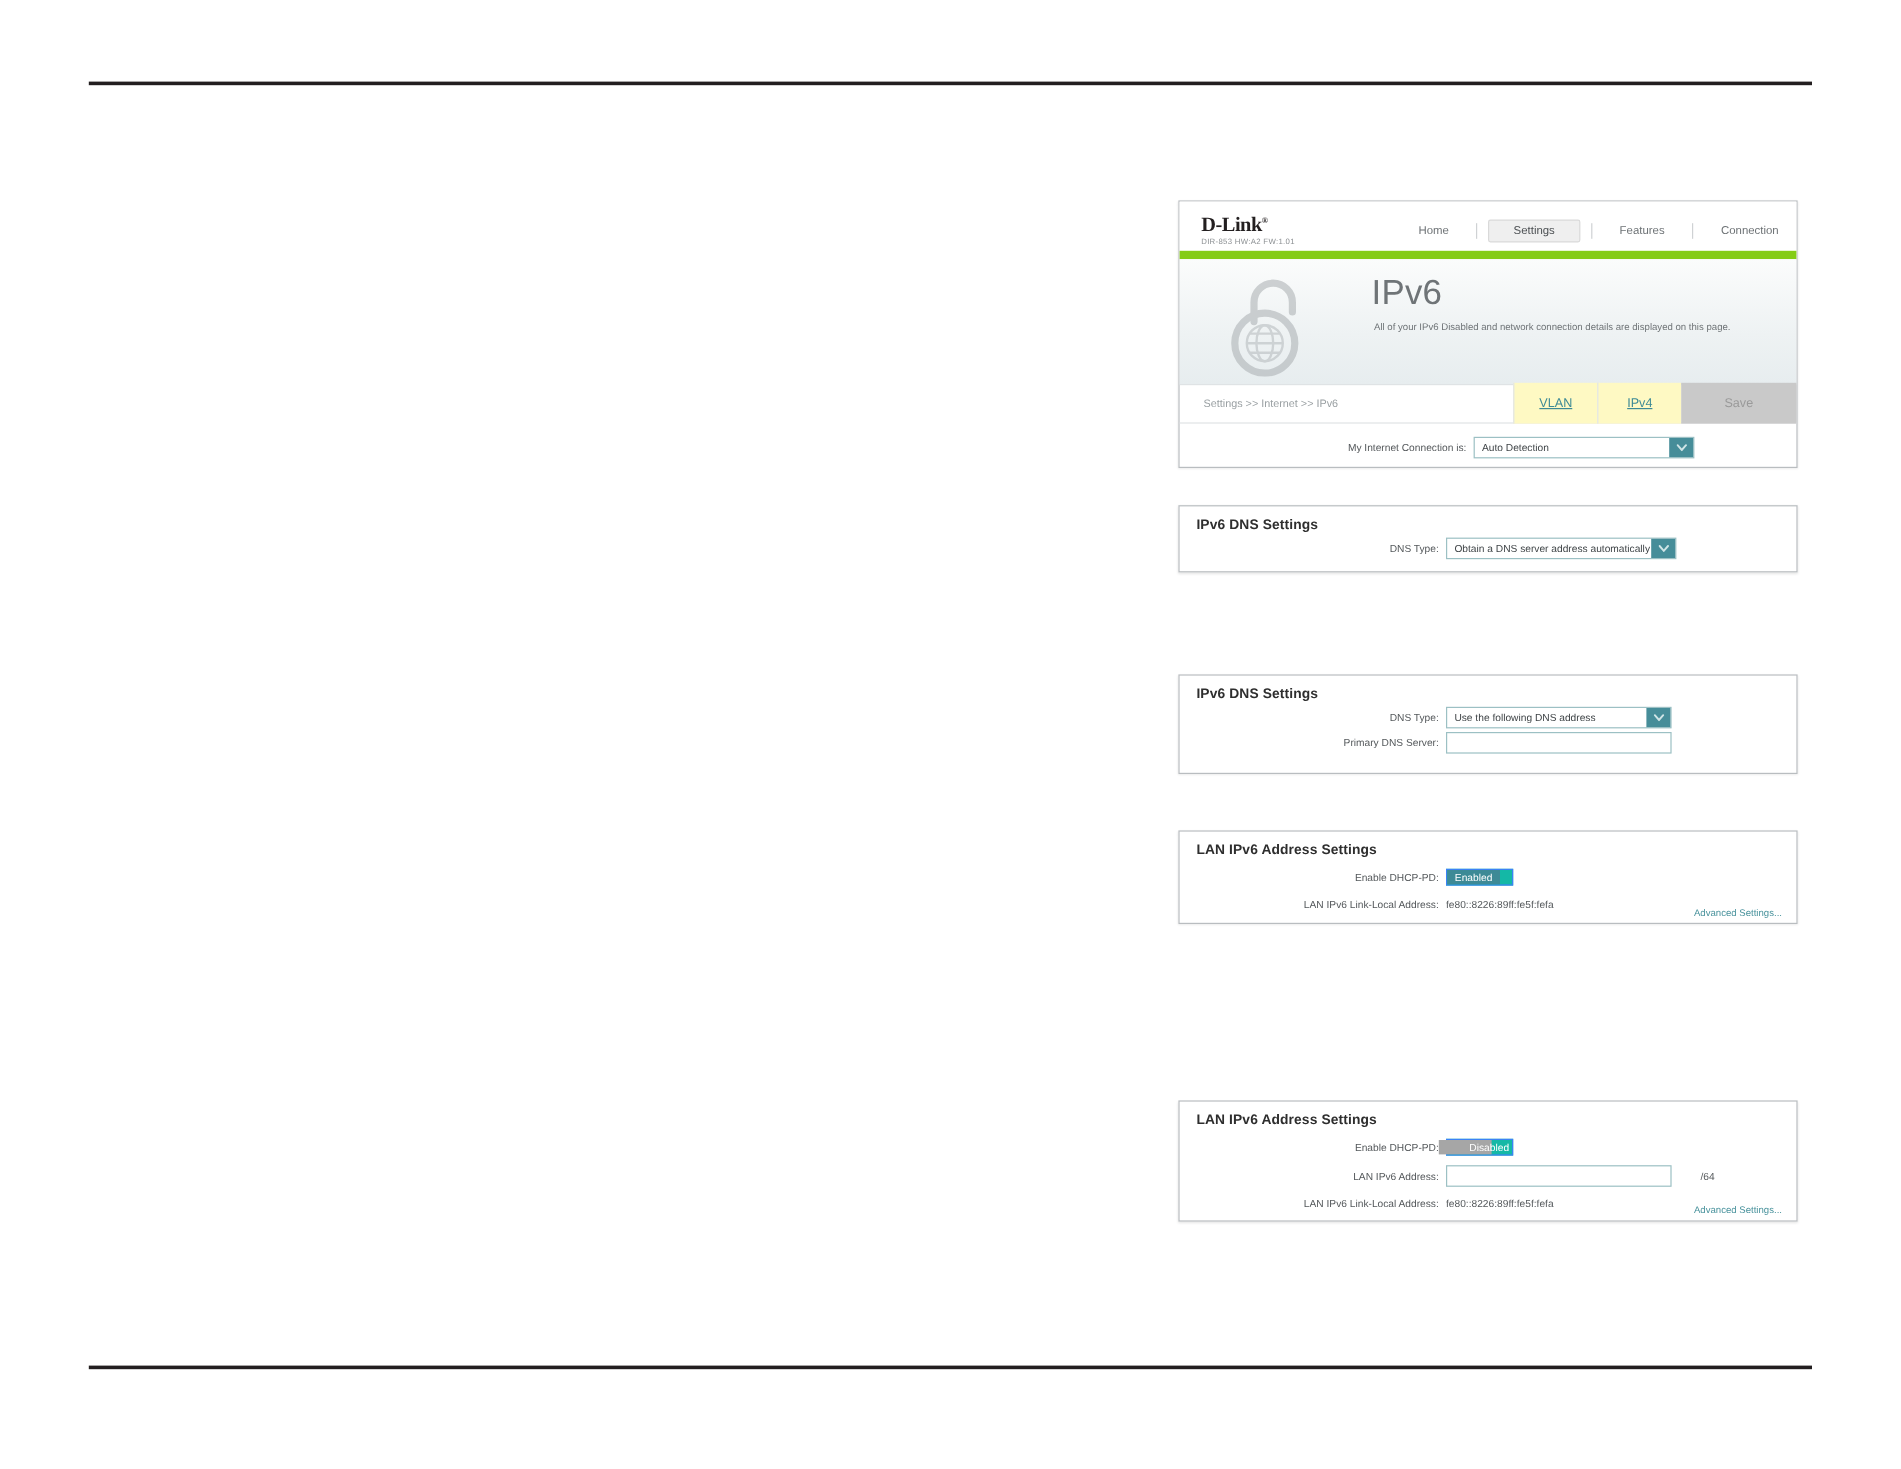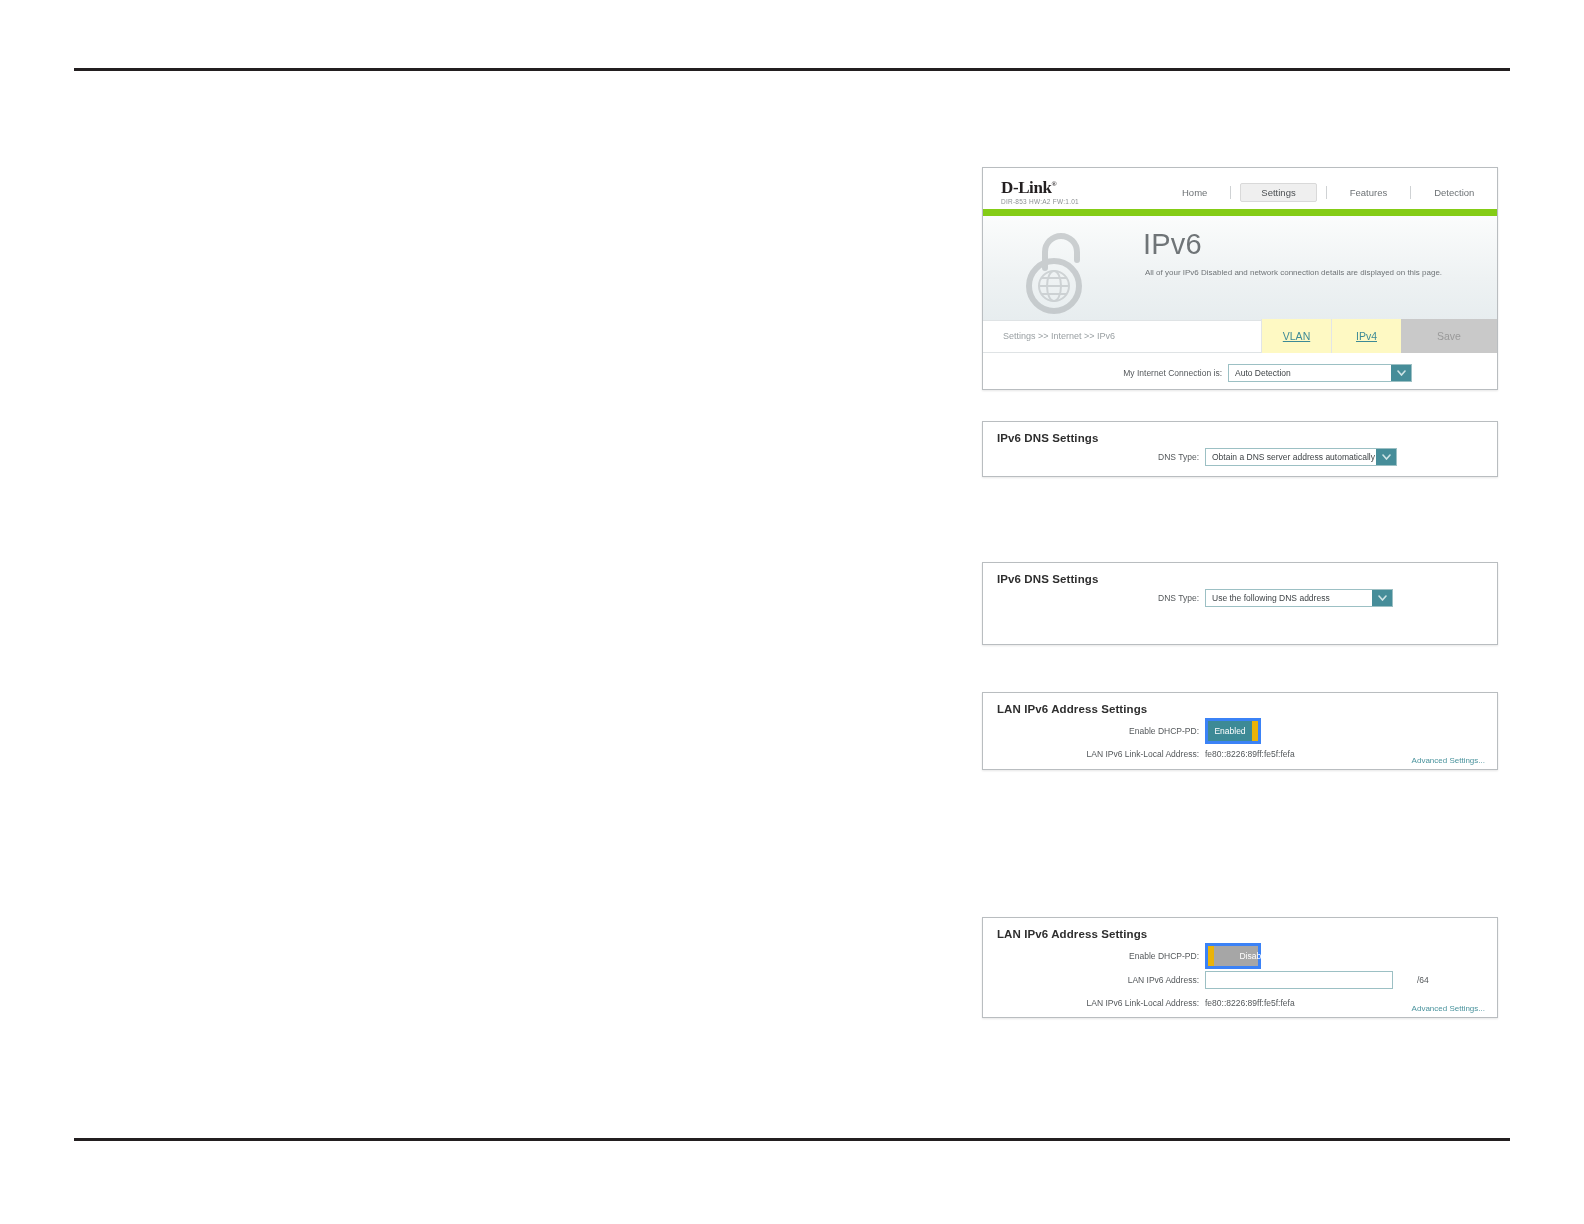--- a/index.html
+++ b/index.html
@@ -191,42 +191,42 @@
   .text-input {
     height: 18px;
     border: 1px solid #9cc0c4;
     background: #ffffff;
   }
 
   
   .toggle {
     position: relative;
     display: inline-block;
-    height: 26px;
-    border: 3px solid #3b82f6;
-    background: #eab308;
+    height: 14px;
+    border: 1px solid #3b82f6;
+    background: #14b8a6;
     vertical-align: middle;
   }
   .toggle-track {
     position: absolute;
     top: 0; bottom: 0;
     display: flex;
     align-items: center;
     justify-content: center;
     font-size: 8.5px;
     color: #ffffff;
   }
   .toggle.on { width: 56px; }
   .toggle.on .toggle-track {
     left: 0; width: 44px;
     background: #3d8a96;
   }
   .toggle.off { width: 56px; }
   .toggle.off .toggle-track {
-    right: 0; width: 44px;
+    right: 17px; width: 44px;
     background: #a6a6a6;
     padding-left: 40px;
   }
 
   .static-value { font-size: 8.5px; color: #54585b; }
   .suffix { font-size: 8.5px; color: #54585b; }
 
   .adv-link {
     position: absolute;
     right: 12px;
@@ -277,21 +277,21 @@
       <div class="brand-model">DIR-853 HW:A2 FW:1.01</div>
     </div>
 
     <div class="nav">
       <div class="nav-item">Home</div>
       <div class="nav-sep"></div>
       <div class="nav-item active">Settings</div>
       <div class="nav-sep"></div>
       <div class="nav-item">Features</div>
       <div class="nav-sep"></div>
-      <div class="nav-item">Detection</div>
+      <div class="nav-item">Connection</div>
     </div>
   </div>
 
   <div class="hero">
     <div class="hero-icon">
       <svg width="74" height="88" viewBox="0 0 74 88">
         <path d="M24 42 V26 A16 16 0 0 1 56 26 V34" fill="none" stroke="#a9aeb1" stroke-width="6" stroke-linecap="round"></path>
         <circle cx="33" cy="60" r="25" fill="none" stroke="#a9aeb1" stroke-width="6"></circle>
         <circle cx="33" cy="60" r="15" fill="none" stroke="#b4b9bc" stroke-width="2"></circle>
         <ellipse cx="33" cy="60" rx="7" ry="15" fill="none" stroke="#b4b9bc" stroke-width="2"></ellipse>
@@ -350,20 +350,24 @@
       <div class="select-box" style="width:188px;">
         <span class="select-value">Use the following DNS address</span>
         <span class="select-arrow">
           <svg width="9" height="6" viewBox="0 0 9 6">
               <path d="M1 1 L4.5 5 L8 1" fill="none" stroke="#cfe4e6" stroke-width="1.6" stroke-linecap="round"></path>
             </svg>
         </span>
       </div>
     </div>
 
+    <div class="form-row">
+      <div class="f-label">Primary DNS Server:</div>
+      <input class="text-input" style="width: 188px;" type="text" value="">
+    </div>
 
 
   </div>
 </div>
 
 <div class="panel" id="lan-enabled-panel">
   <div class="panel-title">LAN IPv6 Address Settings</div>
   <div class="form-rows" style="top:26px;">
 
     <div class="form-row" style="height:24px;">

